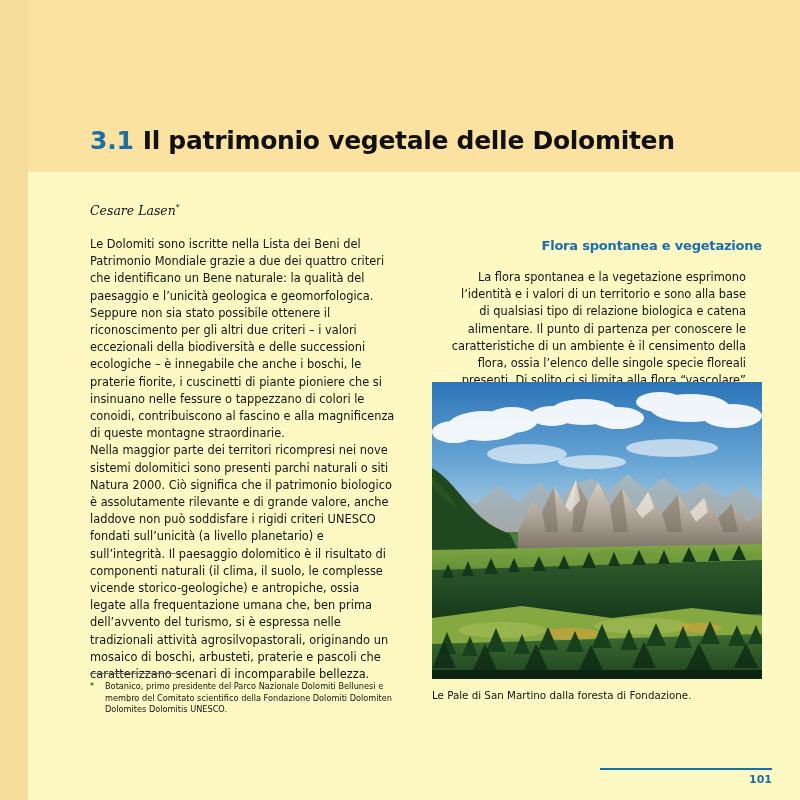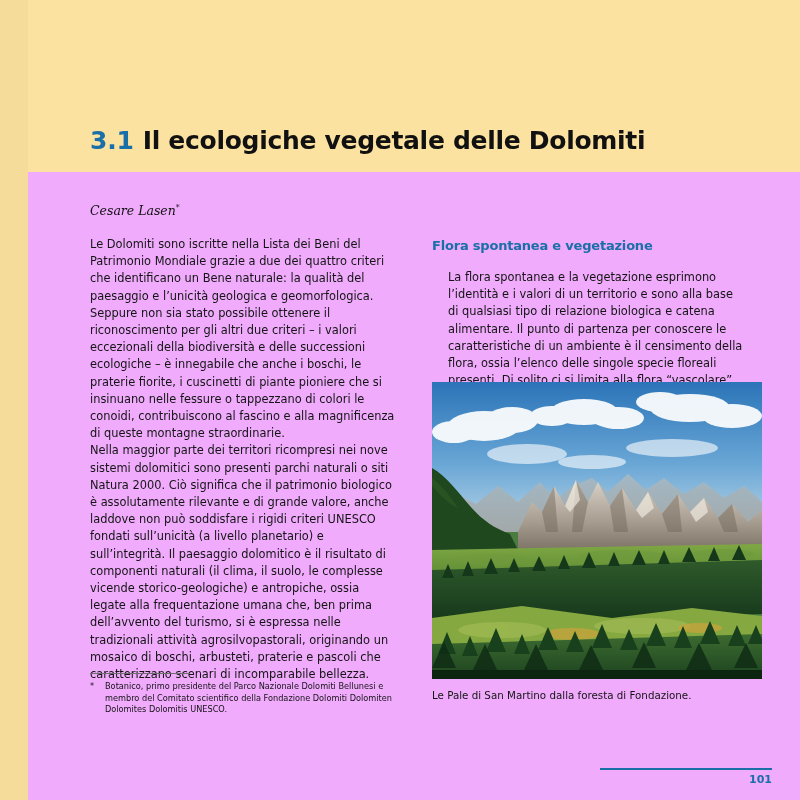--- a/index.html
+++ b/index.html
@@ -12,21 +12,21 @@
     background: #ffffff;
     font-family: "DejaVu Sans", sans-serif;
     overflow: hidden;
     position: relative;
   }
   .page {
     position: absolute;
     left: 0; top: 0;
     width: 800px;
     height: 800px;
-    background: #f0abfc;
+    background: #fef9c3;
   }
   
   .left-strip {
     position: absolute;
     left: 0; top: 0;
     width: 28px;
     height: 800px;
     background: #f6dc9a;
   }
   
@@ -89,20 +89,21 @@
     text-align: left;
   }
   .col-left p {
     margin: 0;
   }
   .col-right {
     position: absolute;
     left: 432px;
     top: 238px;
     width: 330px;
+    text-align: right;
   }
   .section-title {
     font-family: "DejaVu Sans", sans-serif;
     font-size: 13px;
     font-weight: bold;
     color: #1a6fa8;
     margin: 0 0 6px 0;
     letter-spacing: -0.2px;
   }
   .col-right p.body {
@@ -195,21 +196,21 @@
 </head>
 <body>
 
 <div class="page">
 
   <div class="left-strip"></div>
   <div class="top-banner"></div>
 
   <div class="chapter-head">
     <span class="chapter-num">3.1</span>
-    <span class="chapter-title">Il ecologiche vegetale delle Dolomiti</span>
+    <span class="chapter-title">Il patrimonio vegetale delle Dolomiten</span>
   </div>
 
   <div class="author">
     <span>Cesare Lasen</span><sup>*</sup>
   </div>
 
   <div class="col-left">
     <p>Le Dolomiti sono iscritte nella Lista dei Beni del Patrimonio Mondiale grazie a due dei quattro criteri che identificano un Bene naturale: la qualità del paesaggio e l’unicità geologica e geomorfologica. Seppure non sia stato possibile ottenere il riconoscimento per gli altri due criteri – i valori eccezionali della biodiversità e delle successioni ecologiche – è innegabile che anche i boschi, le praterie fiorite, i cuscinetti di piante pioniere che si insinuano nelle fessure o tappezzano di colori le conoidi, contribuiscono al fascino e alla magnificenza di queste montagne straordinarie.</p>
     <p>Nella maggior parte dei territori ricompresi nei nove sistemi dolomitici sono presenti parchi naturali o siti Natura 2000. Ciò significa che il patrimonio biologico è assolutamente rilevante e di grande valore, anche laddove non può soddisfare i rigidi criteri UNESCO fondati sull’unicità (a livello planetario) e sull’integrità. Il paesaggio dolomitico è il risultato di componenti naturali (il clima, il suolo, le complesse vicende storico-geologiche) e antropiche, ossia legate alla frequentazione umana che, ben prima dell’avvento del turismo, si è espressa nelle tradizionali attività agrosilvopastorali, originando un mosaico di boschi, arbusteti, praterie e pascoli che caratterizzano scenari di incomparabile bellezza.</p>
   </div>

